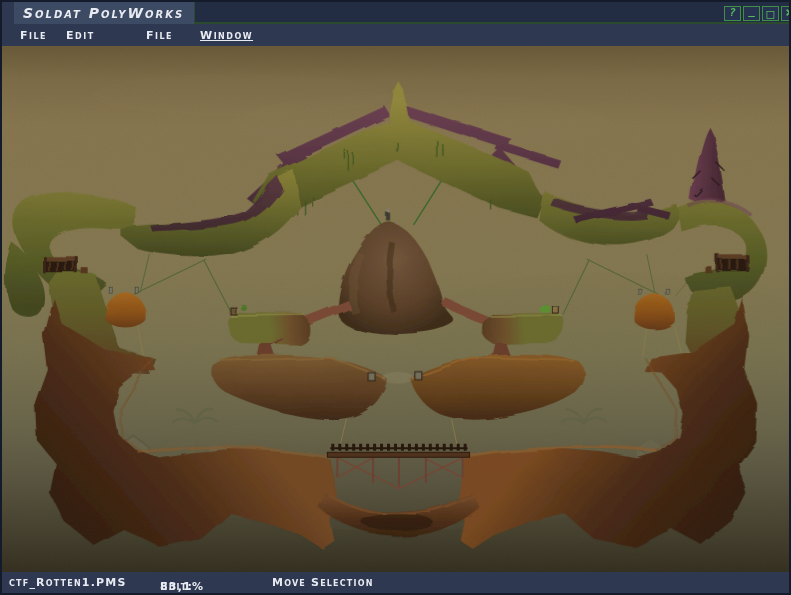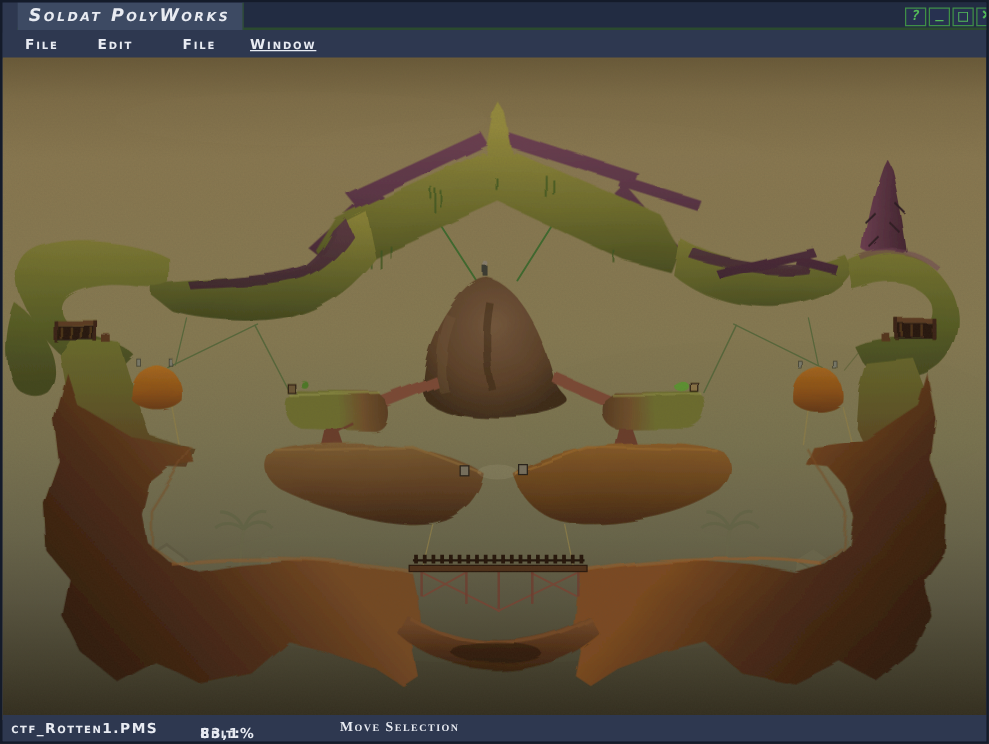--- a/index.html
+++ b/index.html
@@ -22,29 +22,29 @@
   .wbtn{width:17px;height:15px;background:#273150;border:1px solid var(--button-border);
     color:var(--accent-green);font-weight:bold;font-size:11px;line-height:12px;text-align:center;
     font-family:"DejaVu Sans Mono",monospace;cursor:pointer;overflow:hidden;}
   .wbtn.close{font-size:14px;line-height:11px;}
   .wbtn.max{font-size:13px;line-height:13px;}
   .wbtn.min{line-height:8px;}
   
   .menubar{position:absolute;left:0;top:24px;width:100%;height:20px;background:var(--bar-bg);}
   .menubar span{position:absolute;top:3px;font-variant:small-caps;font-weight:bold;font-size:11px;
     letter-spacing:1.5px;color:var(--text);cursor:pointer;}
-  .mi-0{left:18px;} .mi-1{left:76px;} .mi-2{left:144px;} .mi-3{left:198px;text-decoration:underline;}
+  .mi-0{left:18px;} .mi-1{left:64px;} .mi-2{left:144px;} .mi-3{left:198px;text-decoration:underline;}
   
   .canvas{position:absolute;left:0;top:44px;width:787px;height:530px;background:#6b5b39;}
   .canvas svg{display:block;}
   
   .statusbar{position:absolute;left:0;bottom:0;width:100%;height:21px;background:var(--bar-bg);}
   .statusbar span{position:absolute;top:4px;font-variant:small-caps;font-weight:bold;font-size:11px;
     letter-spacing:1.2px;color:var(--text);white-space:nowrap;}
-  .st-file{left:7px;text-align:center;} .st-zoom{left:158px;} .st-tool{left:270px;font-family:Liberation Serif, serif;}
+  .st-file{left:7px;text-align:center;} .st-zoom{left:158px;} .st-tool{left:270px;}
 </style>
 </head>
 <body>
 
 <div class="window">
 
   <div class="titlebar">
     <div class="titlebox">
       <span class="titletext">Soldat PolyWorks</span>
     </div>

